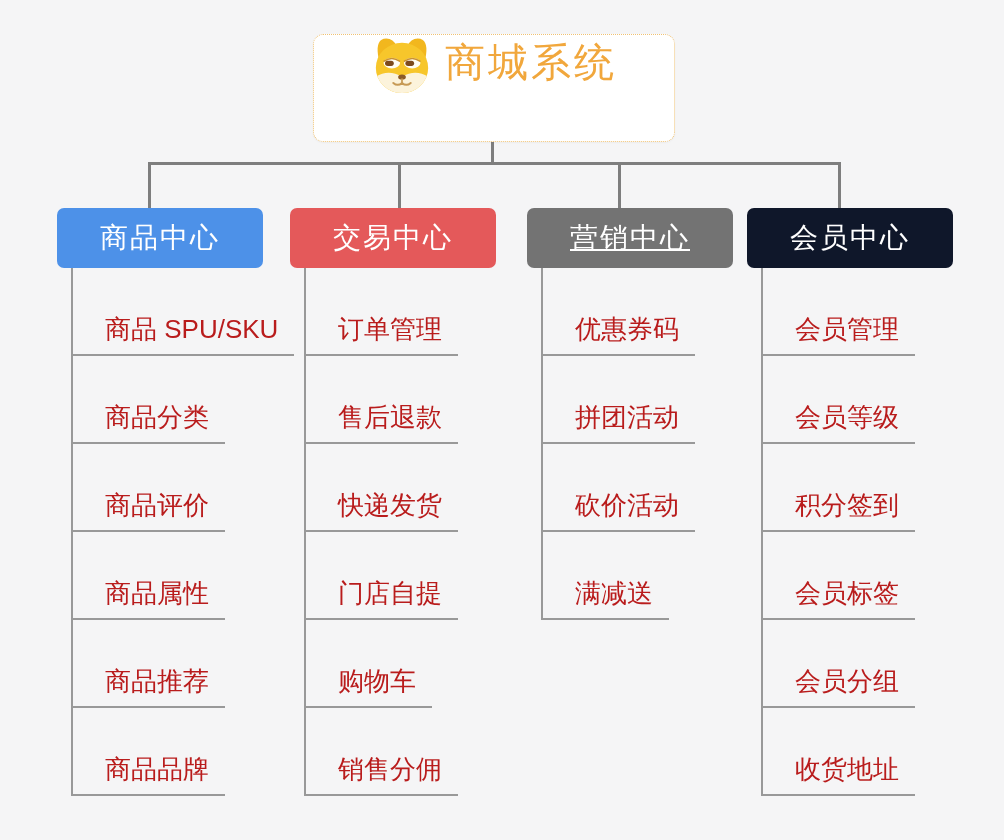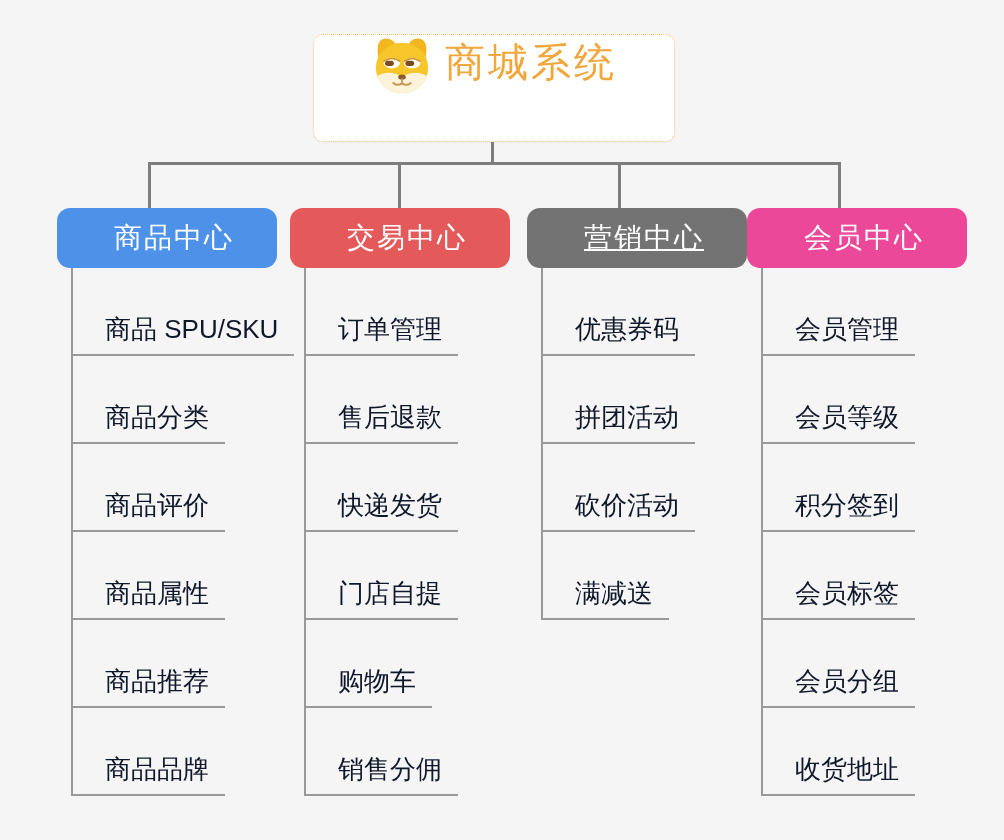--- a/index.html
+++ b/index.html
@@ -34,45 +34,44 @@
 
   
   .conn { position: absolute; background: #7e7e7e; }
   .conn.h { height: 3px; }
   .conn.v { width: 3px; }
 
   
   .branch { position: absolute; top: 208px; width: 186px; }
   .branch-box {
     width: 206px; height: 60px;
-    border-radius: 13px;
+    border-radius: 7px;
     display: flex; align-items: center; justify-content: center;
     color: #ffffff;
     font-size: 28px;
     letter-spacing: 2px;
     white-space: nowrap;
     cursor: pointer;
-    padding-left: 14px;
   }
   .children {
     list-style: none;
     margin: 0 0 0 14px; padding: 0;
     border-left: 2px solid #999999;
     width: max-content;
   }
   .children li {
     box-sizing: border-box;
     height: 88px;
     width: max-content;
     min-width: 120px;
     display: flex; align-items: flex-end;
     padding: 0 16px 7px 32px;
     border-bottom: 2px solid #999999;
     font-size: 26px;
-    color: #0f172a;
+    color: #b91c1c;
     white-space: nowrap;
     cursor: pointer;
   }
 </style>
 </head>
 <body>
 
 <div class="canvas">
 
   <div class="conn v" style="left:491px; top:141px; height:23px;"></div>
@@ -138,21 +137,21 @@
     <div class="branch-box" style="background-color: #737373; text-decoration: underline;">营销中心</div>
     <ul class="children">
       <li>优惠券码</li>
       <li>拼团活动</li>
       <li>砍价活动</li>
       <li>满减送</li>
     </ul>
   </div>
 
   <div class="branch" style="left:747px;">
-    <div class="branch-box" style="background-color: #ec4899;">会员中心</div>
+    <div class="branch-box" style="background-color: #0f172a;">会员中心</div>
     <ul class="children">
       <li>会员管理</li>
       <li>会员等级</li>
       <li>积分签到</li>
       <li>会员标签</li>
       <li>会员分组</li>
       <li>收货地址</li>
     </ul>
   </div>
 

